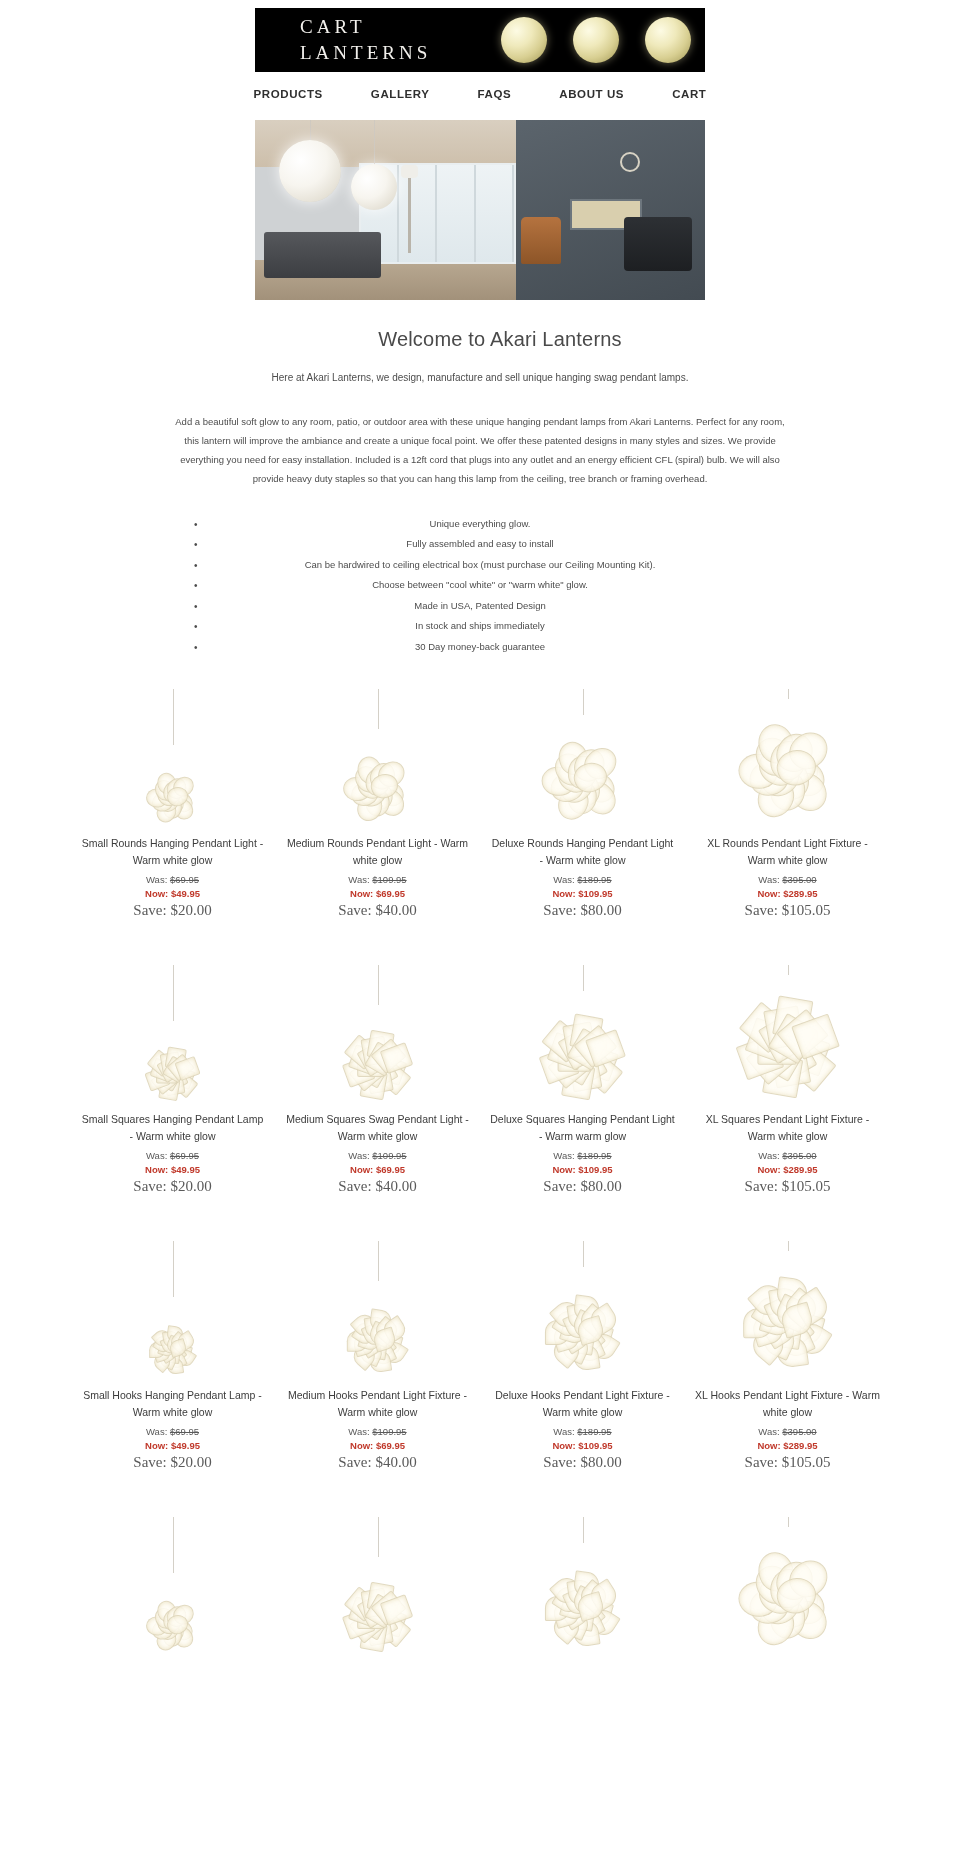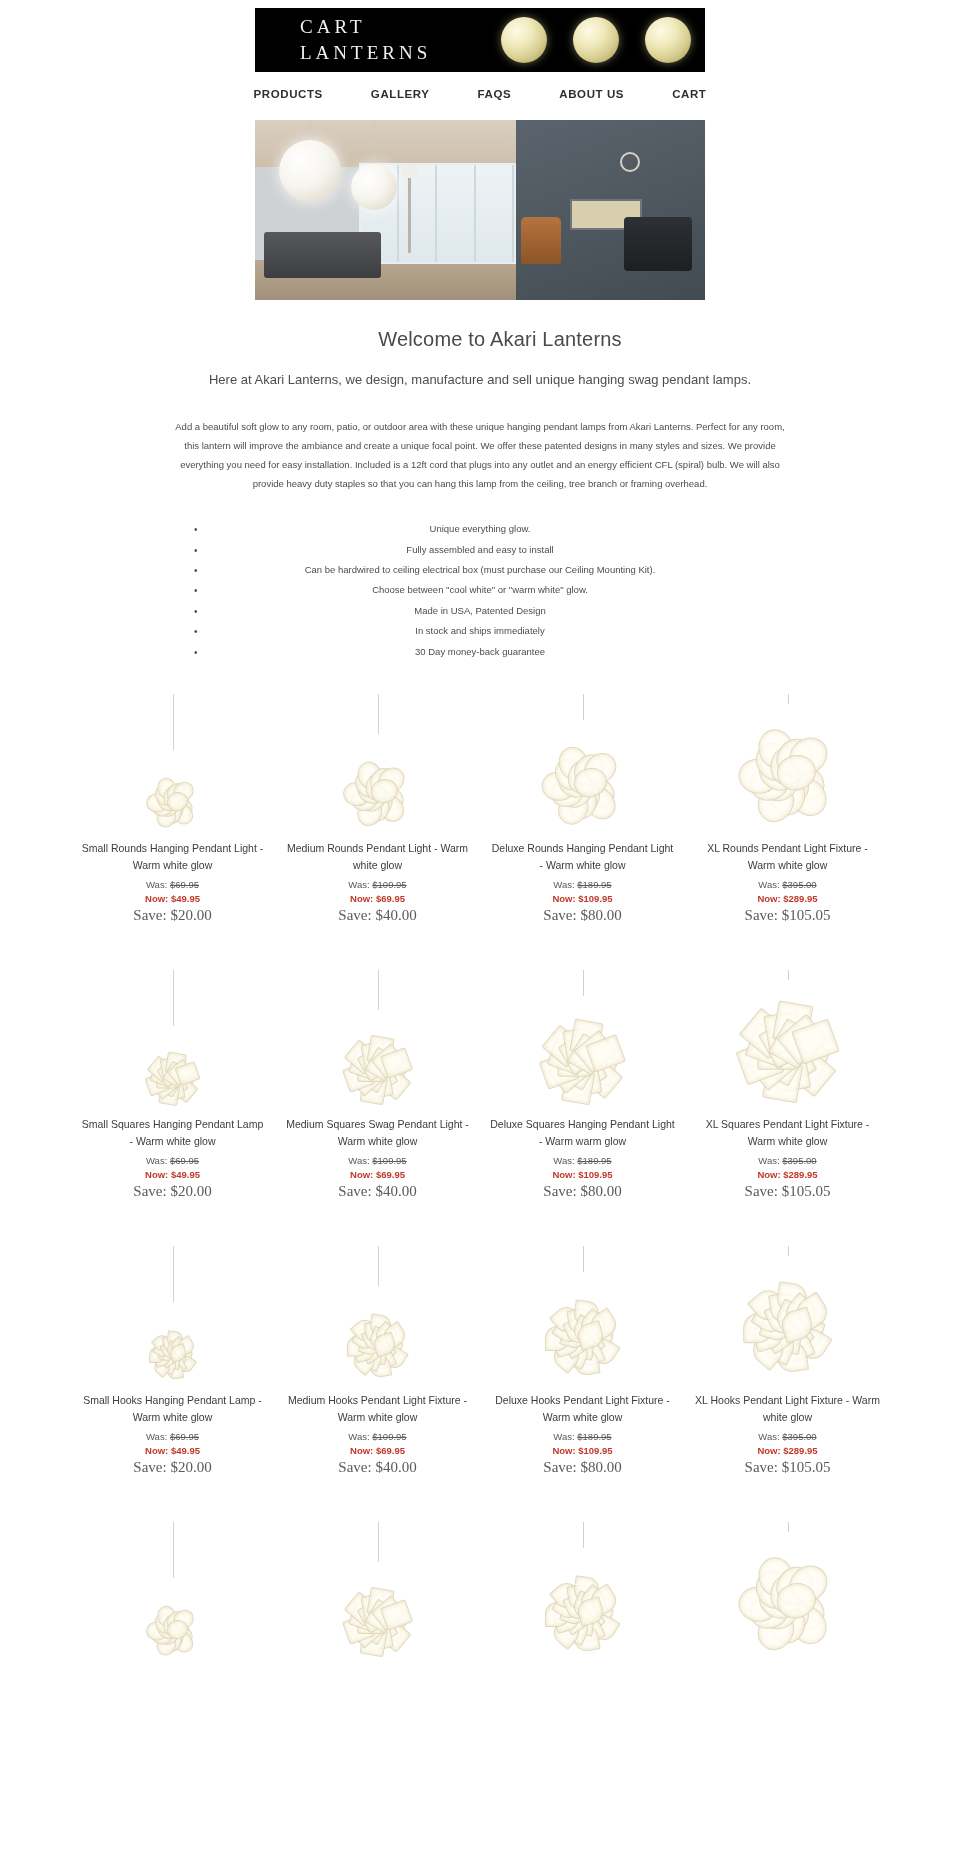--- a/index.html
+++ b/index.html
@@ -113,21 +113,21 @@
     position: absolute; right: 3%; bottom: 16%; width: 15%; height: 30%;
     background: linear-gradient(#2d3034, #1d1f22); border-radius: 4px;
   }
 
   
   h1.welcome {
     text-align: center; font-weight: 400; font-size: 20px;
     color: #4a4a4a; margin-top: 28px; letter-spacing: .2px; padding-left: 40px;
   }
   p.lede {
-    text-align: center; font-size: 13px; color: #4d4d4d;
+    text-align: center; font-size: 10px; color: #4d4d4d;
     margin-top: 18px; line-height: 1.7;
   }
   p.body-copy {
     width: 620px; margin: 26px auto 0; text-align: center;
     font-size: 9.5px; color: #4d4d4d; line-height: 2.0;
   }
 
   ul.features {
     width: 660px; margin: 26px auto 0; list-style: none;
   }

